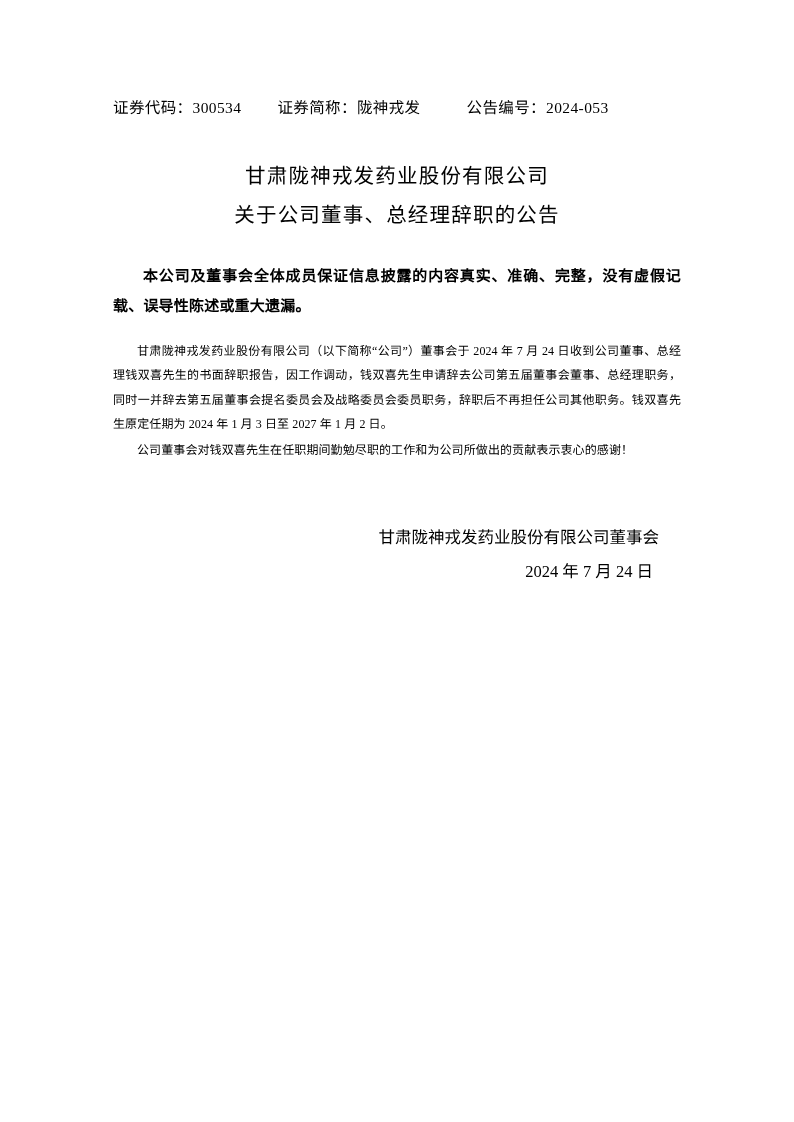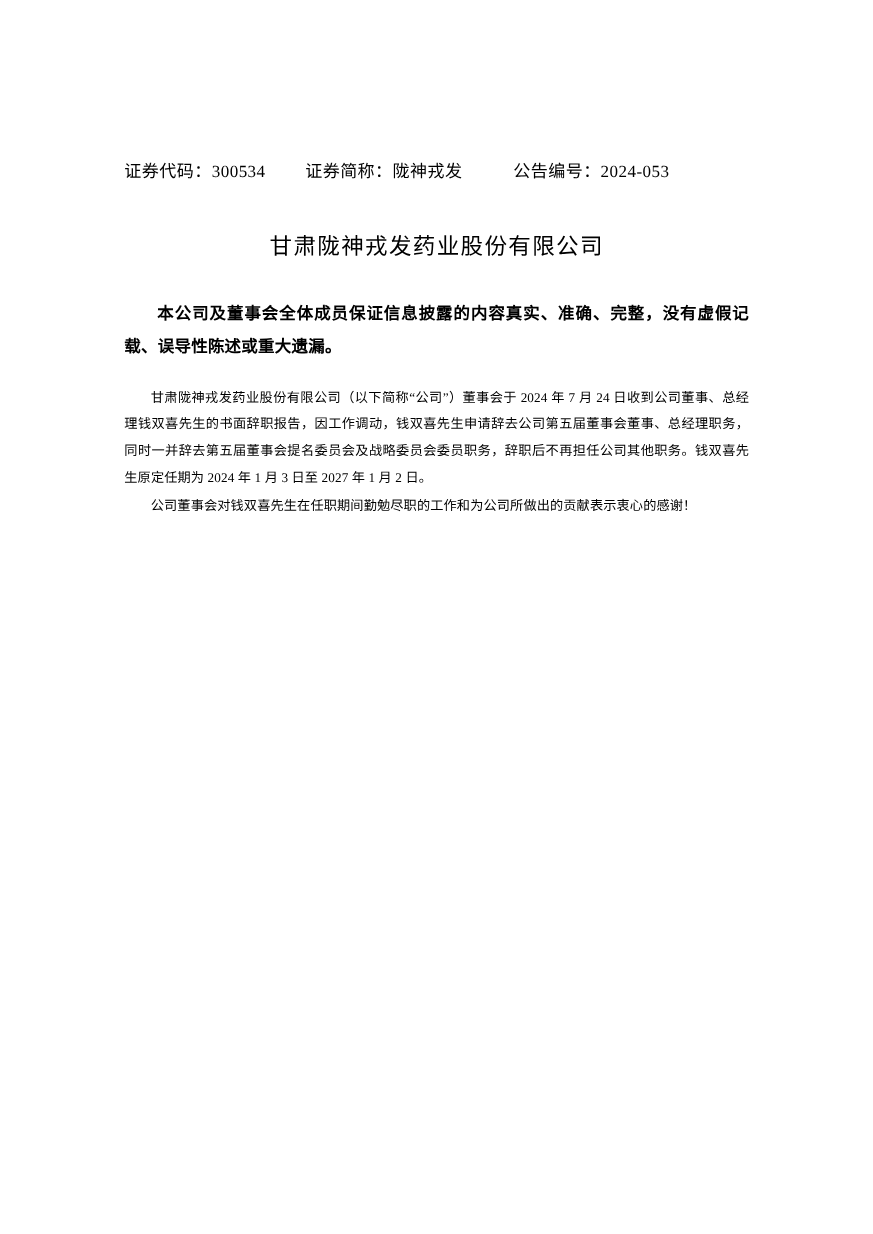--- a/index.html
+++ b/index.html
@@ -28,21 +28,20 @@
     align-items: baseline;
     font-size: 15.5px;
     letter-spacing: 0.4px;
     margin-bottom: 40px;
   }
   .doc-header .hdr-item {
     white-space: nowrap;
   }
   .doc-header .hdr-item + .hdr-item {
     margin-left: 36px;
-    margin-top: 48px;
   }
   .doc-header .hdr-item.last {
     margin-left: 46px;
   }
 
   
   .title-block {
     text-align: center;
     margin-top: 22px;
     margin-bottom: 26px;
@@ -106,21 +105,26 @@
 <div class="page">
 
   <div class="doc-header">
     <span class="hdr-item">证券代码：300534</span>
     <span class="hdr-item">证券简称：陇神戎发</span>
     <span class="hdr-item last">公告编号：2024-053</span>
   </div>
 
   <div class="title-block">
     <div class="doc-title">甘肃陇神戎发药业股份有限公司</div>
+    <div class="doc-title">关于公司董事、总经理辞职的公告</div>
   </div>
 
   <p class="statement">本公司及董事会全体成员保证信息披露的内容真实、准确、完整，没有虚假记载、误导性陈述或重大遗漏。</p>
 
   <p class="body-p gap-before">甘肃陇神戎发药业股份有限公司（以下简称“公司”）董事会于 2024 年 7 月 24 日收到公司董事、总经理钱双喜先生的书面辞职报告，因工作调动，钱双喜先生申请辞去公司第五届董事会董事、总经理职务，同时一并辞去第五届董事会提名委员会及战略委员会委员职务，辞职后不再担任公司其他职务。钱双喜先生原定任期为 2024 年 1 月 3 日至 2027 年 1 月 2 日。</p>
   <p class="body-p">公司董事会对钱双喜先生在任职期间勤勉尽职的工作和为公司所做出的贡献表示衷心的感谢！</p>
 
+  <div class="signature">
+    <span class="sig-line">甘肃陇神戎发药业股份有限公司董事会</span>
+    <span class="sig-date">2024 年 7 月 24 日</span>
+  </div>
 
 </div>
 
 </body></html>

